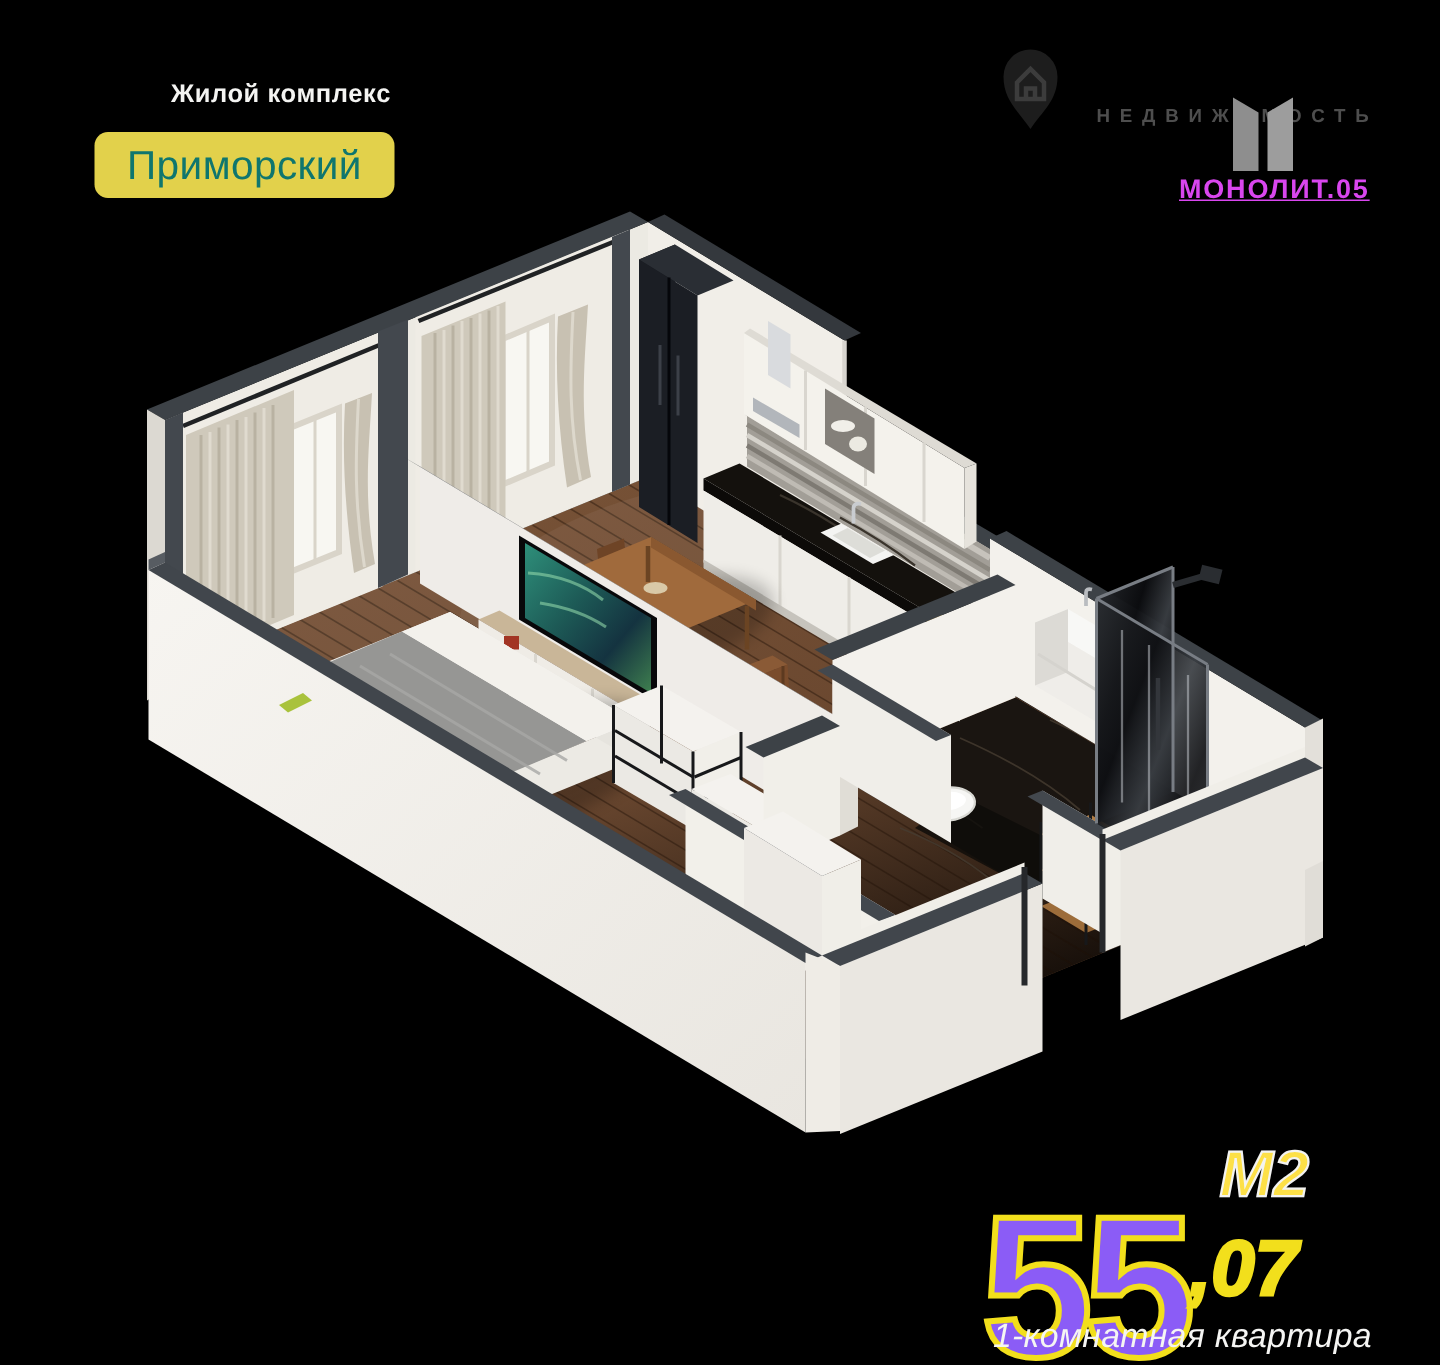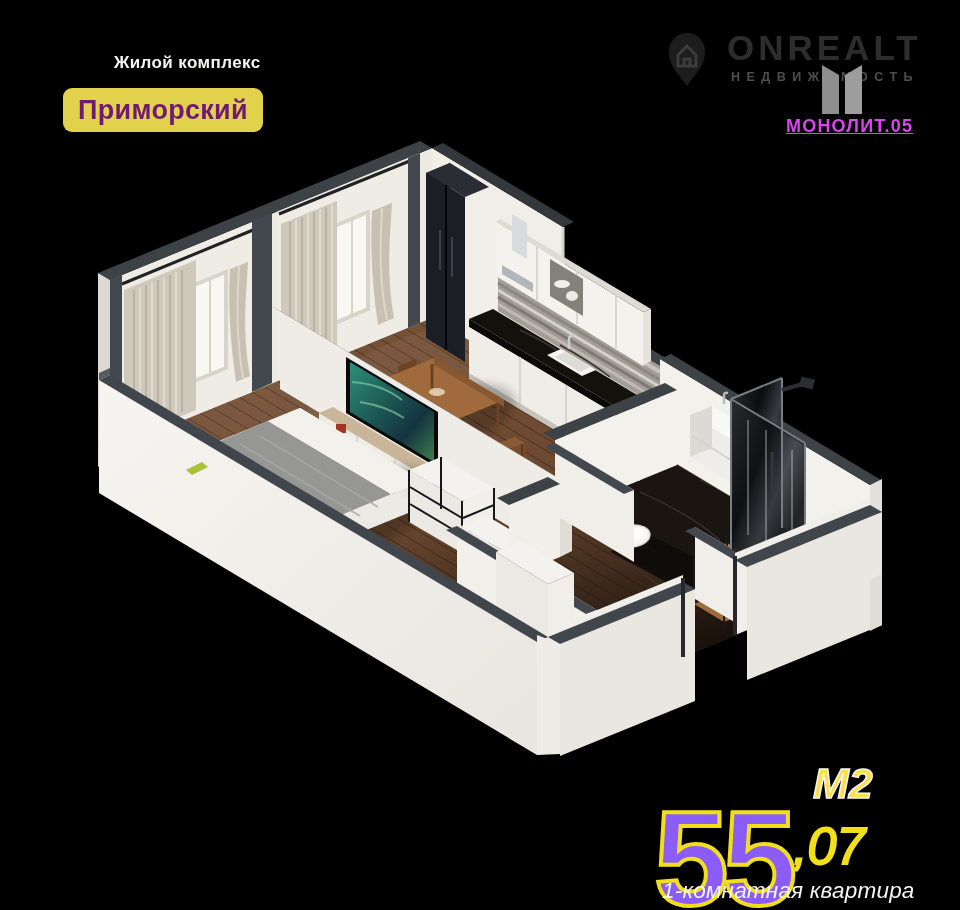--- a/index.html
+++ b/index.html
@@ -10,21 +10,21 @@
   .stage svg{display:block;}
   
   .complex-label{
     position:absolute;left:78px;top:53px;color:#f4f4f2;font-size:17px;
     font-weight:700;letter-spacing:.4px;margin-left:36px;
   }
   .complex-badge{
     position:absolute;left:63px;top:88px;width:200px;height:44px;
     background:#e2d14b;border-radius:9px;display:flex;align-items:center;justify-content:center;
   }
-  .complex-badge span{color:#701a75;font-size:27px;font-weight:700;letter-spacing:.3px;}
+  .complex-badge span{color:#0f766e;font-size:27px;font-weight:400;letter-spacing:.3px;}
   
   .onrealt-pin{position:absolute;left:660px;top:24px;}
   .onrealt-name{
     position:absolute;left:727px;top:28px;color:#2d2d2d;font-size:35px;font-weight:700;
     letter-spacing:4px;
   }
   .onrealt-tagline{
     position:absolute;left:731px;top:70px;color:#4e4e4e;font-size:12.5px;font-weight:700;
     letter-spacing:6.5px;
   }
@@ -34,21 +34,21 @@
     font-size:18px;font-weight:700;letter-spacing:1.2px;text-decoration:underline;
   }
   
   .area-value{
     position:absolute;left:654px;top:792px;color:#8b5cf6;font-size:134px;line-height:1;
     font-weight:700;letter-spacing:-6px;
     -webkit-text-stroke:4px #f2df1c;
   }
   .area-fraction{
     position:absolute;left:793px;top:820px;color:#f2df1c;font-size:52px;line-height:1;
-    font-weight:400;font-style:italic;-webkit-text-stroke:2px #f2df1c;
+    font-weight:700;font-style:italic;-webkit-text-stroke:2px #f2df1c;
   }
   .area-unit{
     position:absolute;left:813px;top:762px;color:#fde047;font-size:43px;line-height:1;
     font-weight:700;font-style:italic;-webkit-text-stroke:1.5px #f3f3f1;
   }
   .apartment-type{
     position:absolute;left:662px;top:878px;color:#f5f5f3;font-size:22.5px;
     font-weight:400;font-style:italic;letter-spacing:.2px;
   }
 </style>
@@ -448,21 +448,20 @@
     <span>Приморский</span>
   </div>
 
   <div class="onrealt-pin">
     <svg width="54" height="64" viewBox="0 0 54 64">
       <path d="M27,62 C19,50 9,43 9,27 A18,18 0 1 1 45,27 C45,43 35,50 27,62 Z" fill="#1d1d1d"></path>
       <path d="M18,31 L27,22 L36,31 L36,42 L18,42 Z" fill="none" stroke="#3c3c3c" stroke-width="3"></path>
       <path d="M24,42 L24,35 L30,35 L30,42" fill="none" stroke="#3c3c3c" stroke-width="3"></path>
     </svg>
   </div>
-  <div class="onrealt-name">ONREALT</div>
   <div class="onrealt-tagline">НЕДВИЖИМОСТЬ</div>
 
   <div class="monolit-mark">
     <svg width="46" height="58" viewBox="0 0 46 58">
       <polygon points="3,7 20,17 20,56 3,56" fill="#8e8e8e"></polygon>
       <polygon points="26,17 43,7 43,56 26,56" fill="#9d9d9d"></polygon>
     </svg>
   </div>
   <div class="monolit-name">МОНОЛИТ.05</div>
 

